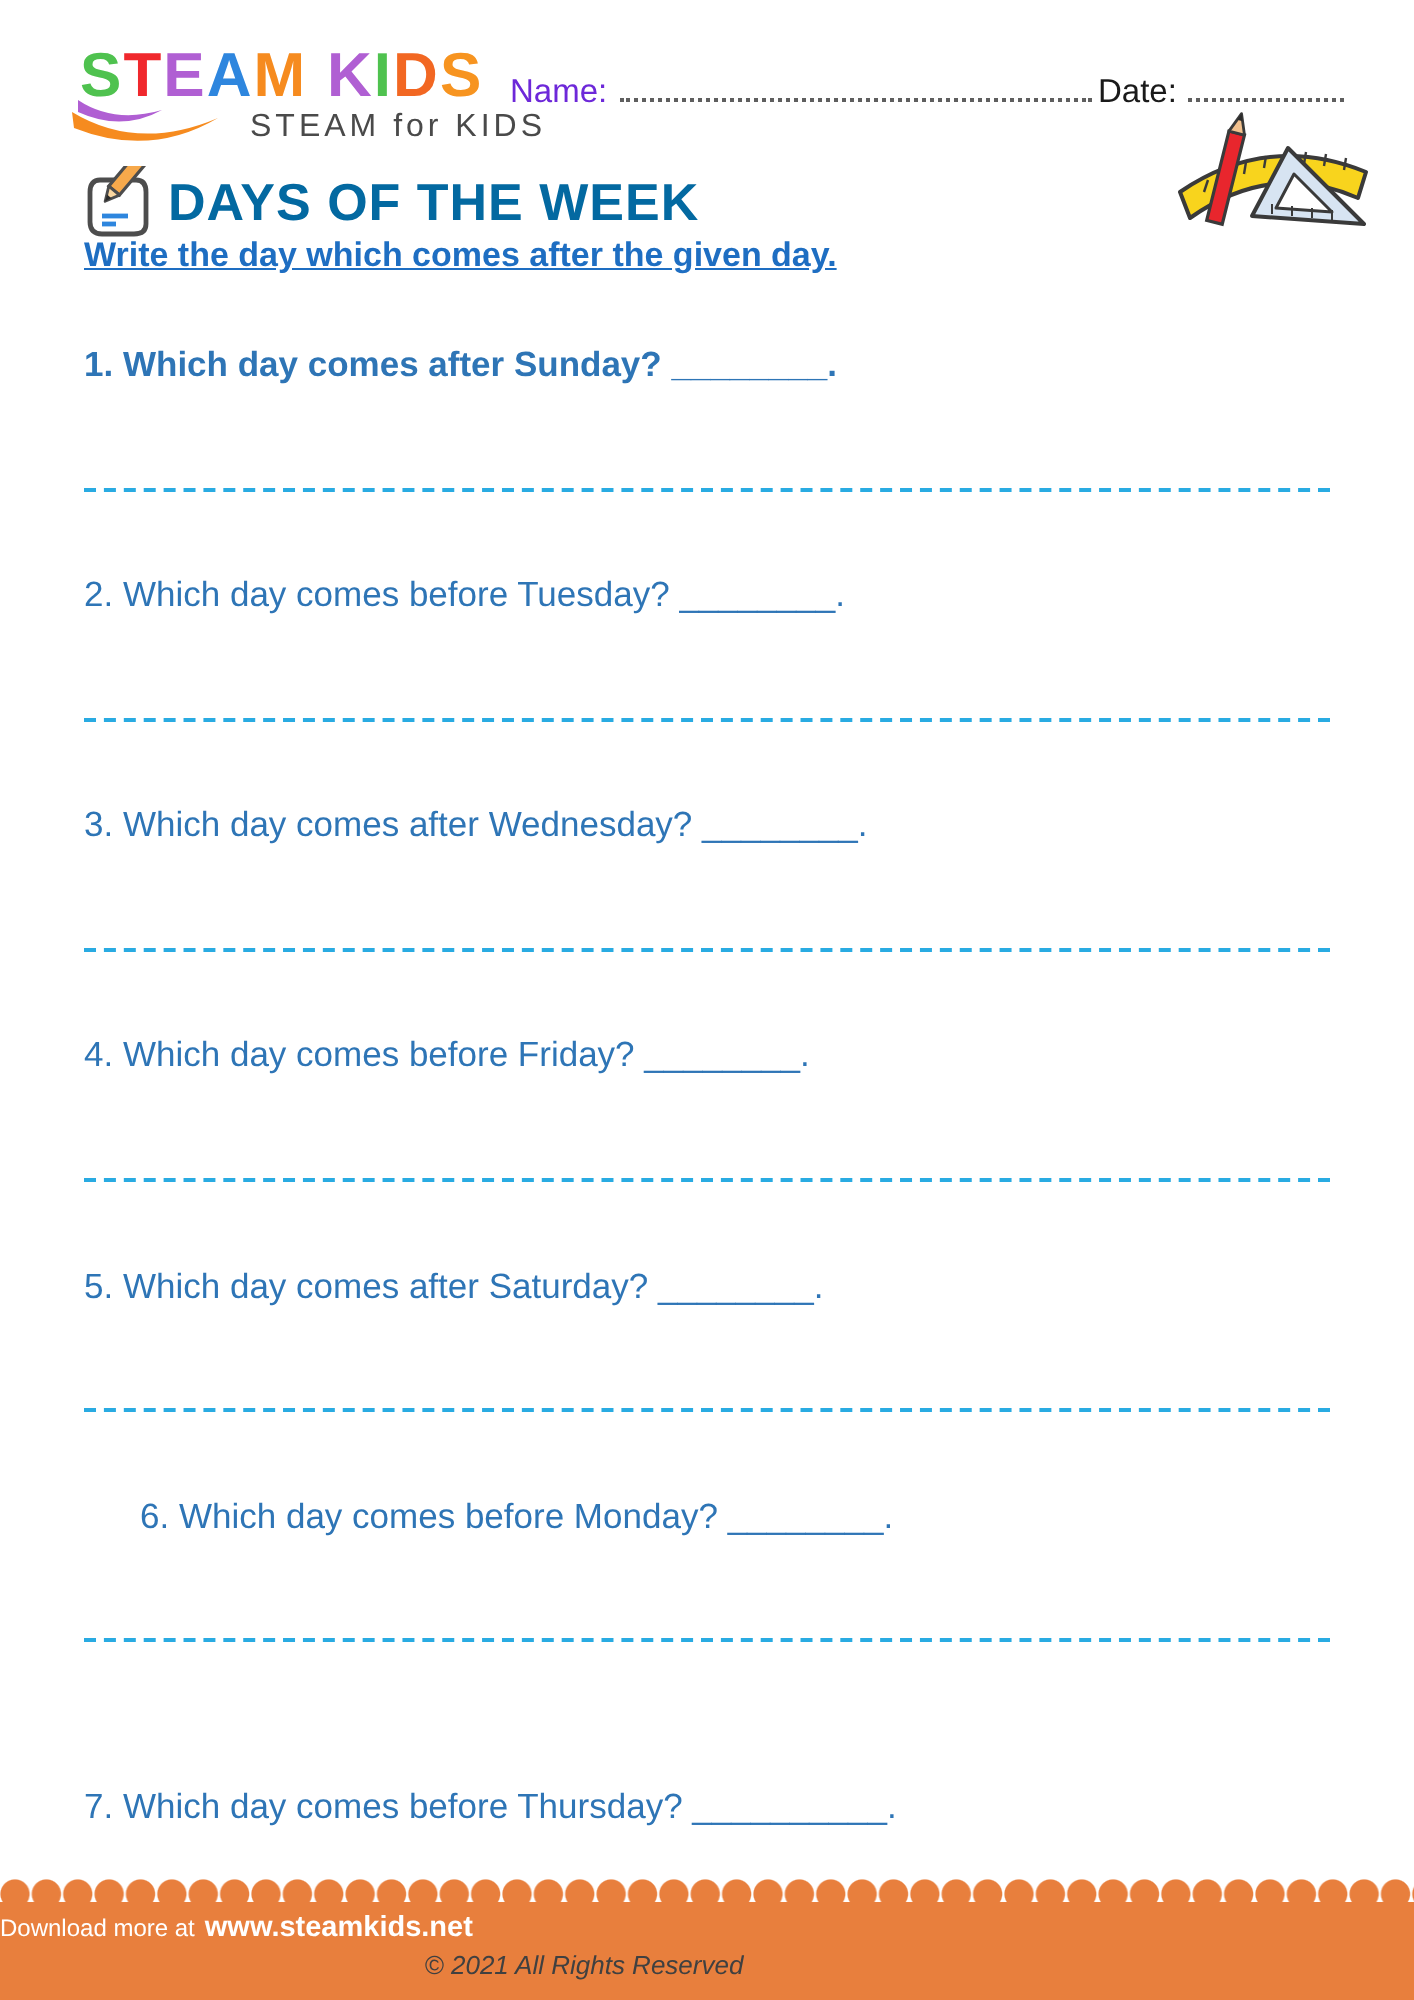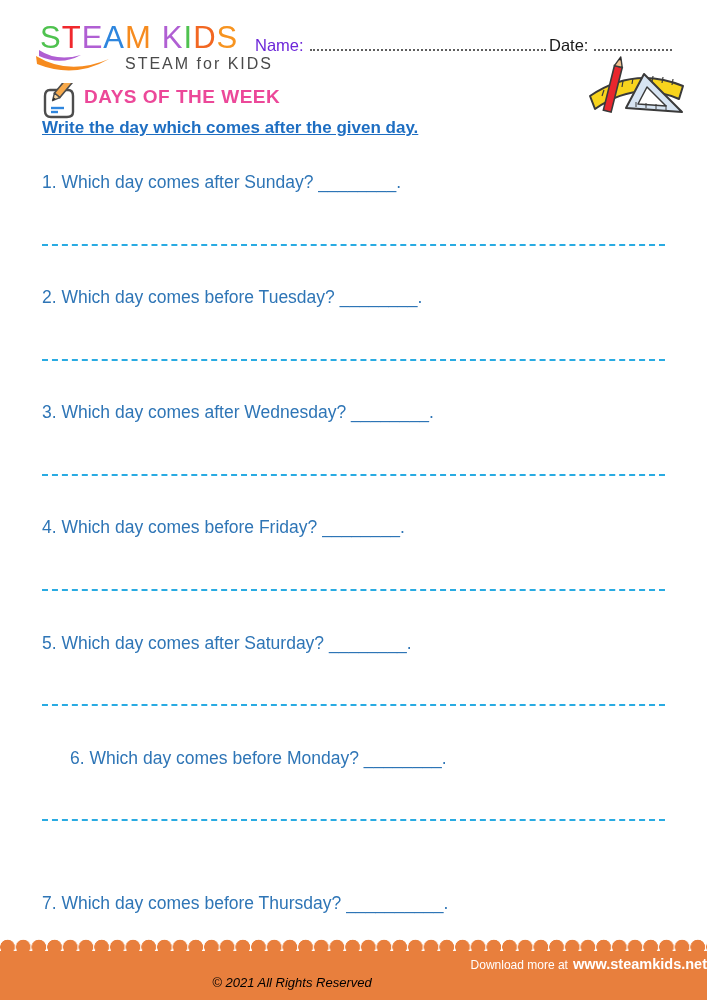--- a/index.html
+++ b/index.html
@@ -2,42 +2,42 @@
 <html><head>
 <meta charset="utf-8">
 <style>
   html,body{margin:0;padding:0;}
   body{
     width:707px;height:1000px;position:relative;background:#ffffff;
     font-family:"Liberation Sans", sans-serif;overflow:hidden;
   }
   
   .logo-letters{
-    position:absolute;left:40px;top:22px;font-size:31px;font-weight:400;
+    position:absolute;left:40px;top:22px;font-size:31px;font-weight:700;
     letter-spacing:1px;line-height:1;white-space:nowrap;
   }
   .logo-word2{margin-left:10px;}
   .logo-swoosh{position:absolute;left:33px;top:47px;}
   .logo-tagline{
     position:absolute;left:80px;top:55px;font-size:16px;font-weight:400;
     color:#4a4a4a;letter-spacing:2px;white-space:nowrap;margin-left:45px;
   }
   .name-row{position:absolute;left:255px;top:36px;font-size:16.5px;color:#6d28d9;}
   .date-row{position:absolute;left:549px;top:36px;font-size:16.5px;color:#1a1a1a;}
   .write-line{
     display:inline-block;height:13px;border-bottom:2px dotted #5f5f5f;
     margin-left:6px;vertical-align:baseline;
   }
   .name-line{width:236px;}
   .date-line{width:78px;}
   
   .title-icon{position:absolute;left:39px;top:83px;}
   .page-title{
-    position:absolute;left:84px;top:86px;font-size:19px;font-weight:800;
-    color:#ec4899;letter-spacing:0.5px;white-space:nowrap;
+    position:absolute;left:84px;top:86px;font-size:26px;font-weight:800;
+    color:#0369a1;letter-spacing:0.5px;white-space:nowrap;
   }
   .page-subtitle{
     position:absolute;left:42px;top:118px;font-size:17px;font-weight:700;
     color:#1e6ec2;white-space:nowrap;text-decoration:underline;
   }
   .tools-icon{position:absolute;left:586px;top:54px;}
   
   .question{
     position:absolute;left:42px;margin:0;font-size:17.5px;color:#2e75b6;
     white-space:nowrap;
@@ -47,26 +47,26 @@
     position:absolute;left:42px;width:623px;height:0;
     border-top:2px dashed #29abe2;
   }
   
   .footer-scallops{
     position:absolute;left:0;top:938px;width:707px;height:14px;
     background-image:radial-gradient(circle at 7.5px 9px,#e87f3d 7px,rgba(0,0,0,0) 7.6px);
     background-size:15.7px 14px;background-repeat:repeat-x;
   }
   .footer-band{position:absolute;left:0;top:951px;width:707px;height:49px;background:#e87f3d;}
-  .footer-line1{position:absolute;left:0;top:955px;width:707px;text-align:right;color:#ffffff;}
+  .footer-line1{position:absolute;left:0;top:955px;width:707px;text-align:left;color:#ffffff;}
   .footer-download{font-size:12px;}
   .footer-url{font-size:14.5px;font-weight:700;margin-left:5px;}
   .footer-line2{
     position:absolute;left:0;top:975px;width:584px;text-align:center;
-    color:#000000;font-size:13px;font-style:italic;
+    color:#404040;font-size:13px;font-style:italic;
   }
 </style>
 </head>
 <body>
 
 <div class="logo-letters"><span class="logo-word1"><span style="color: rgb(79, 194, 79);">S</span><span style="color: rgb(240, 40, 45);">T</span><span style="color: rgb(176, 95, 211);">E</span><span style="color: rgb(46, 134, 222);">A</span><span style="color: rgb(246, 139, 31);">M</span></span><span class="logo-word2"><span style="color: rgb(176, 95, 211);">K</span><span style="color: rgb(79, 194, 79);">I</span><span style="color: rgb(242, 103, 34);">D</span><span style="color: rgb(247, 148, 32);">S</span></span></div>
 
 <svg class="logo-swoosh" width="105" height="26" viewBox="0 0 105 26">
   <path d="M6 3 Q24 15 48 8 Q28 19 6 9 Z" fill="#b05fd3"></path>
   <path d="M3 9 Q36 29 76 12 Q42 32 4 17 Z" fill="#f68b1f"></path>
@@ -118,21 +118,21 @@
   <line x1="12" y1="29" x2="19" y2="29" stroke="#2e86de" stroke-width="2.4"></line>
   <g transform="rotate(40 20 10)">
     <rect x="16.5" y="-10" width="7" height="23" fill="#f7a94b" stroke="#4d4d4d" stroke-width="1.6"></rect>
     <polygon points="16.5,13 23.5,13 20,20" fill="#fbd7a0" stroke="#4d4d4d" stroke-width="1.4" stroke-linejoin="round"></polygon>
     <polygon points="18.6,16.8 21.4,16.8 20,20" fill="#2b2b2b"></polygon>
   </g>
 </svg>
 <h1 class="page-title" style="margin:0;">DAYS OF THE WEEK</h1>
 <div class="page-subtitle">Write the day which comes after the given day.</div>
 
-<p class="question" style="top:172px;"><span>1.</span> <span>Which day comes after Sunday?</span> <span class="blank">________</span><span>.</span></p>
+<p class="question" style="top:172px;font-weight:bold;"><span>1.</span> <span>Which day comes after Sunday?</span> <span class="blank">________</span><span>.</span></p>
 <div class="separator" style="top:244px;"></div>
 
 <p class="question" style="top:287px;"><span>2.</span> <span>Which day comes before Tuesday?</span> <span class="blank">________</span><span>.</span></p>
 <div class="separator" style="top:359px;"></div>
 
 <p class="question" style="top:402px;"><span>3.</span> <span>Which day comes after Wednesday?</span> <span class="blank">________</span><span>.</span></p>
 <div class="separator" style="top:474px;"></div>
 
 <p class="question" style="top:517px;"><span>4.</span> <span>Which day comes before Friday?</span> <span class="blank">________</span><span>.</span></p>
 <div class="separator" style="top:589px;"></div>

